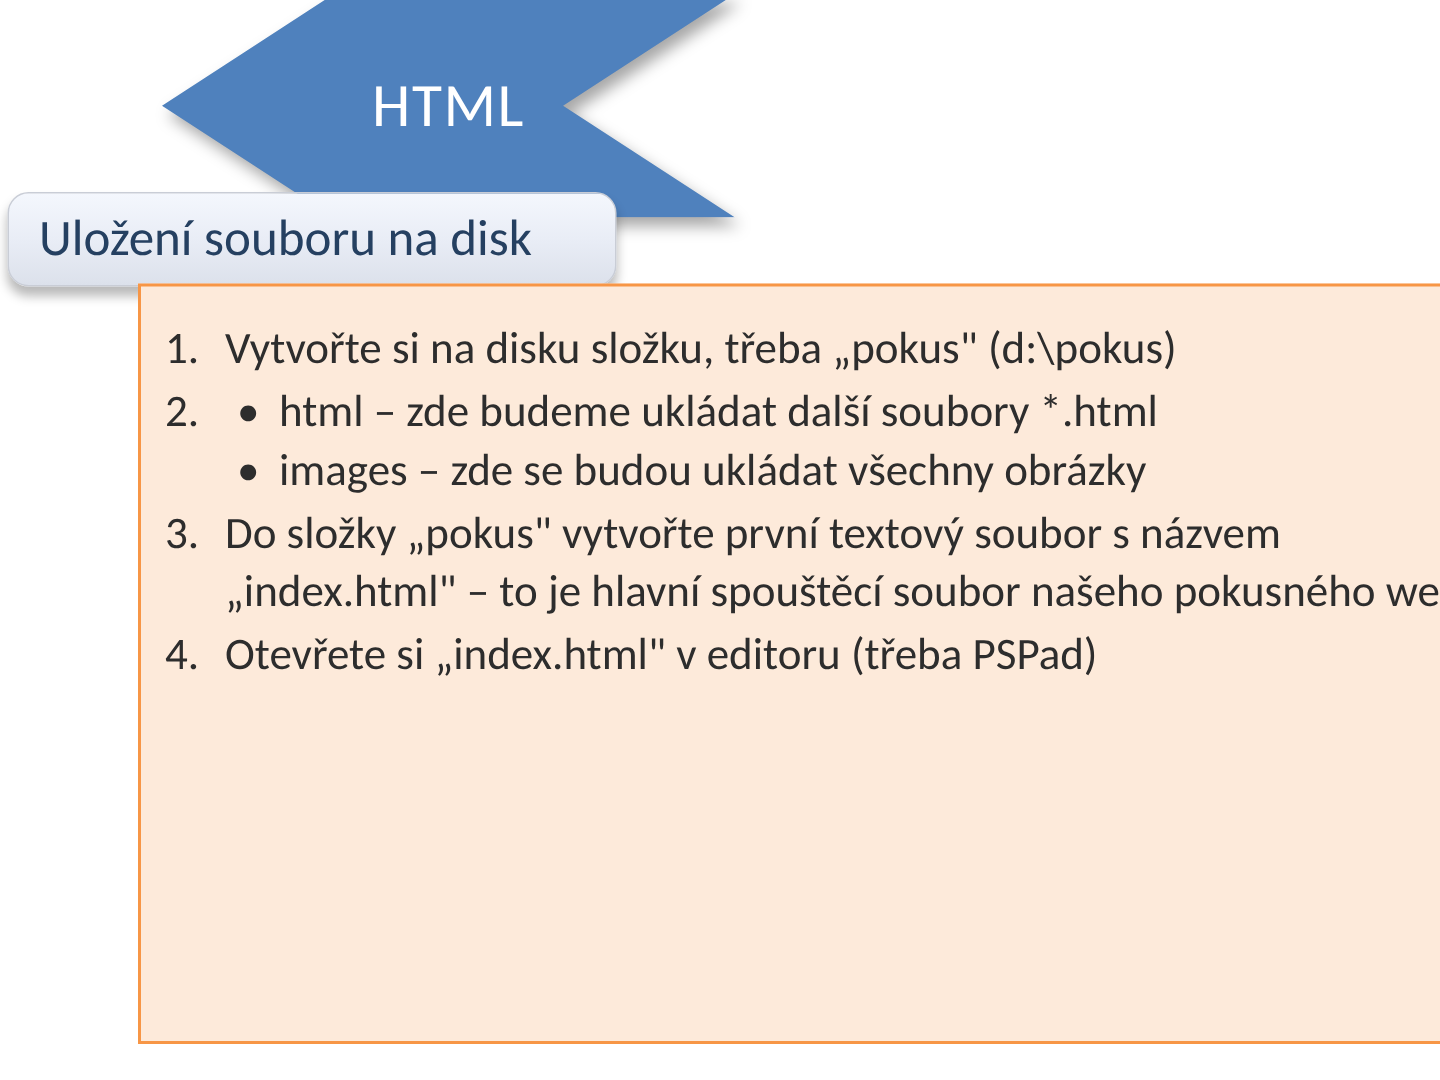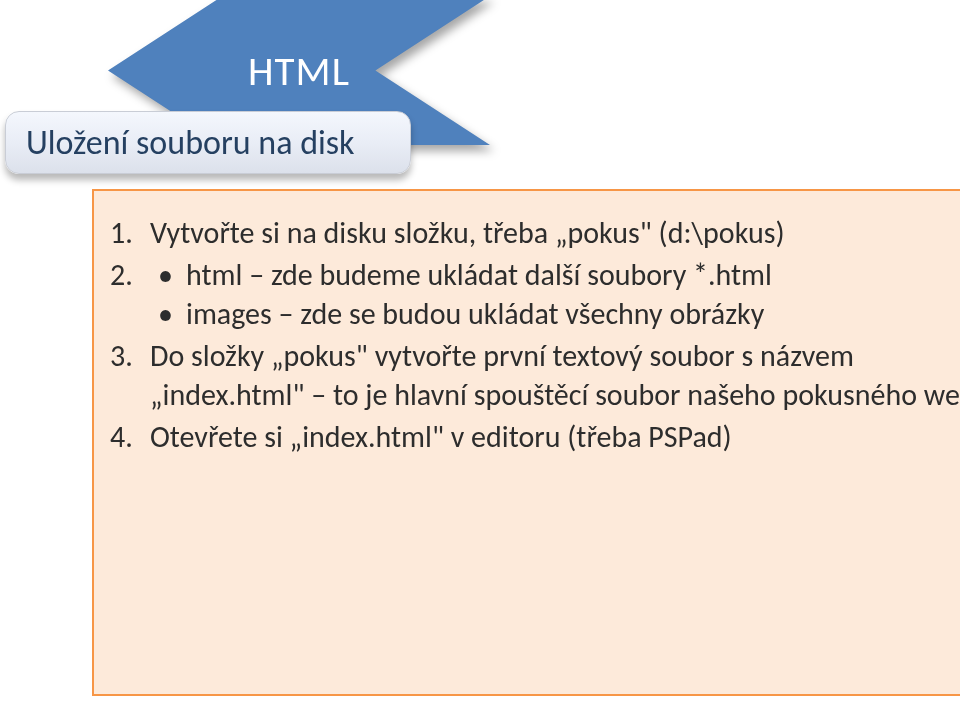--- a/index.html
+++ b/index.html
@@ -48,21 +48,21 @@
   .arrow span {
     color: #ffffff;
     font-size: 41px;
     letter-spacing: 1px;
     font-weight: 400;
   }
   
   .title-box {
     position: absolute;
     left: 5px;
-    top: 111px;
+    top: 128px;
     width: 406px;
     height: 63px;
     border-radius: 14px;
     background: linear-gradient(to bottom, #f4f7fd 0%, #e9edf6 50%, #dce1eb 100%);
     border: 1px solid #c9cdd6;
     box-shadow: 0 6px 7px rgba(0,0,0,0.28);
     display: flex;
     align-items: center;
     padding-left: 20px;
   }

